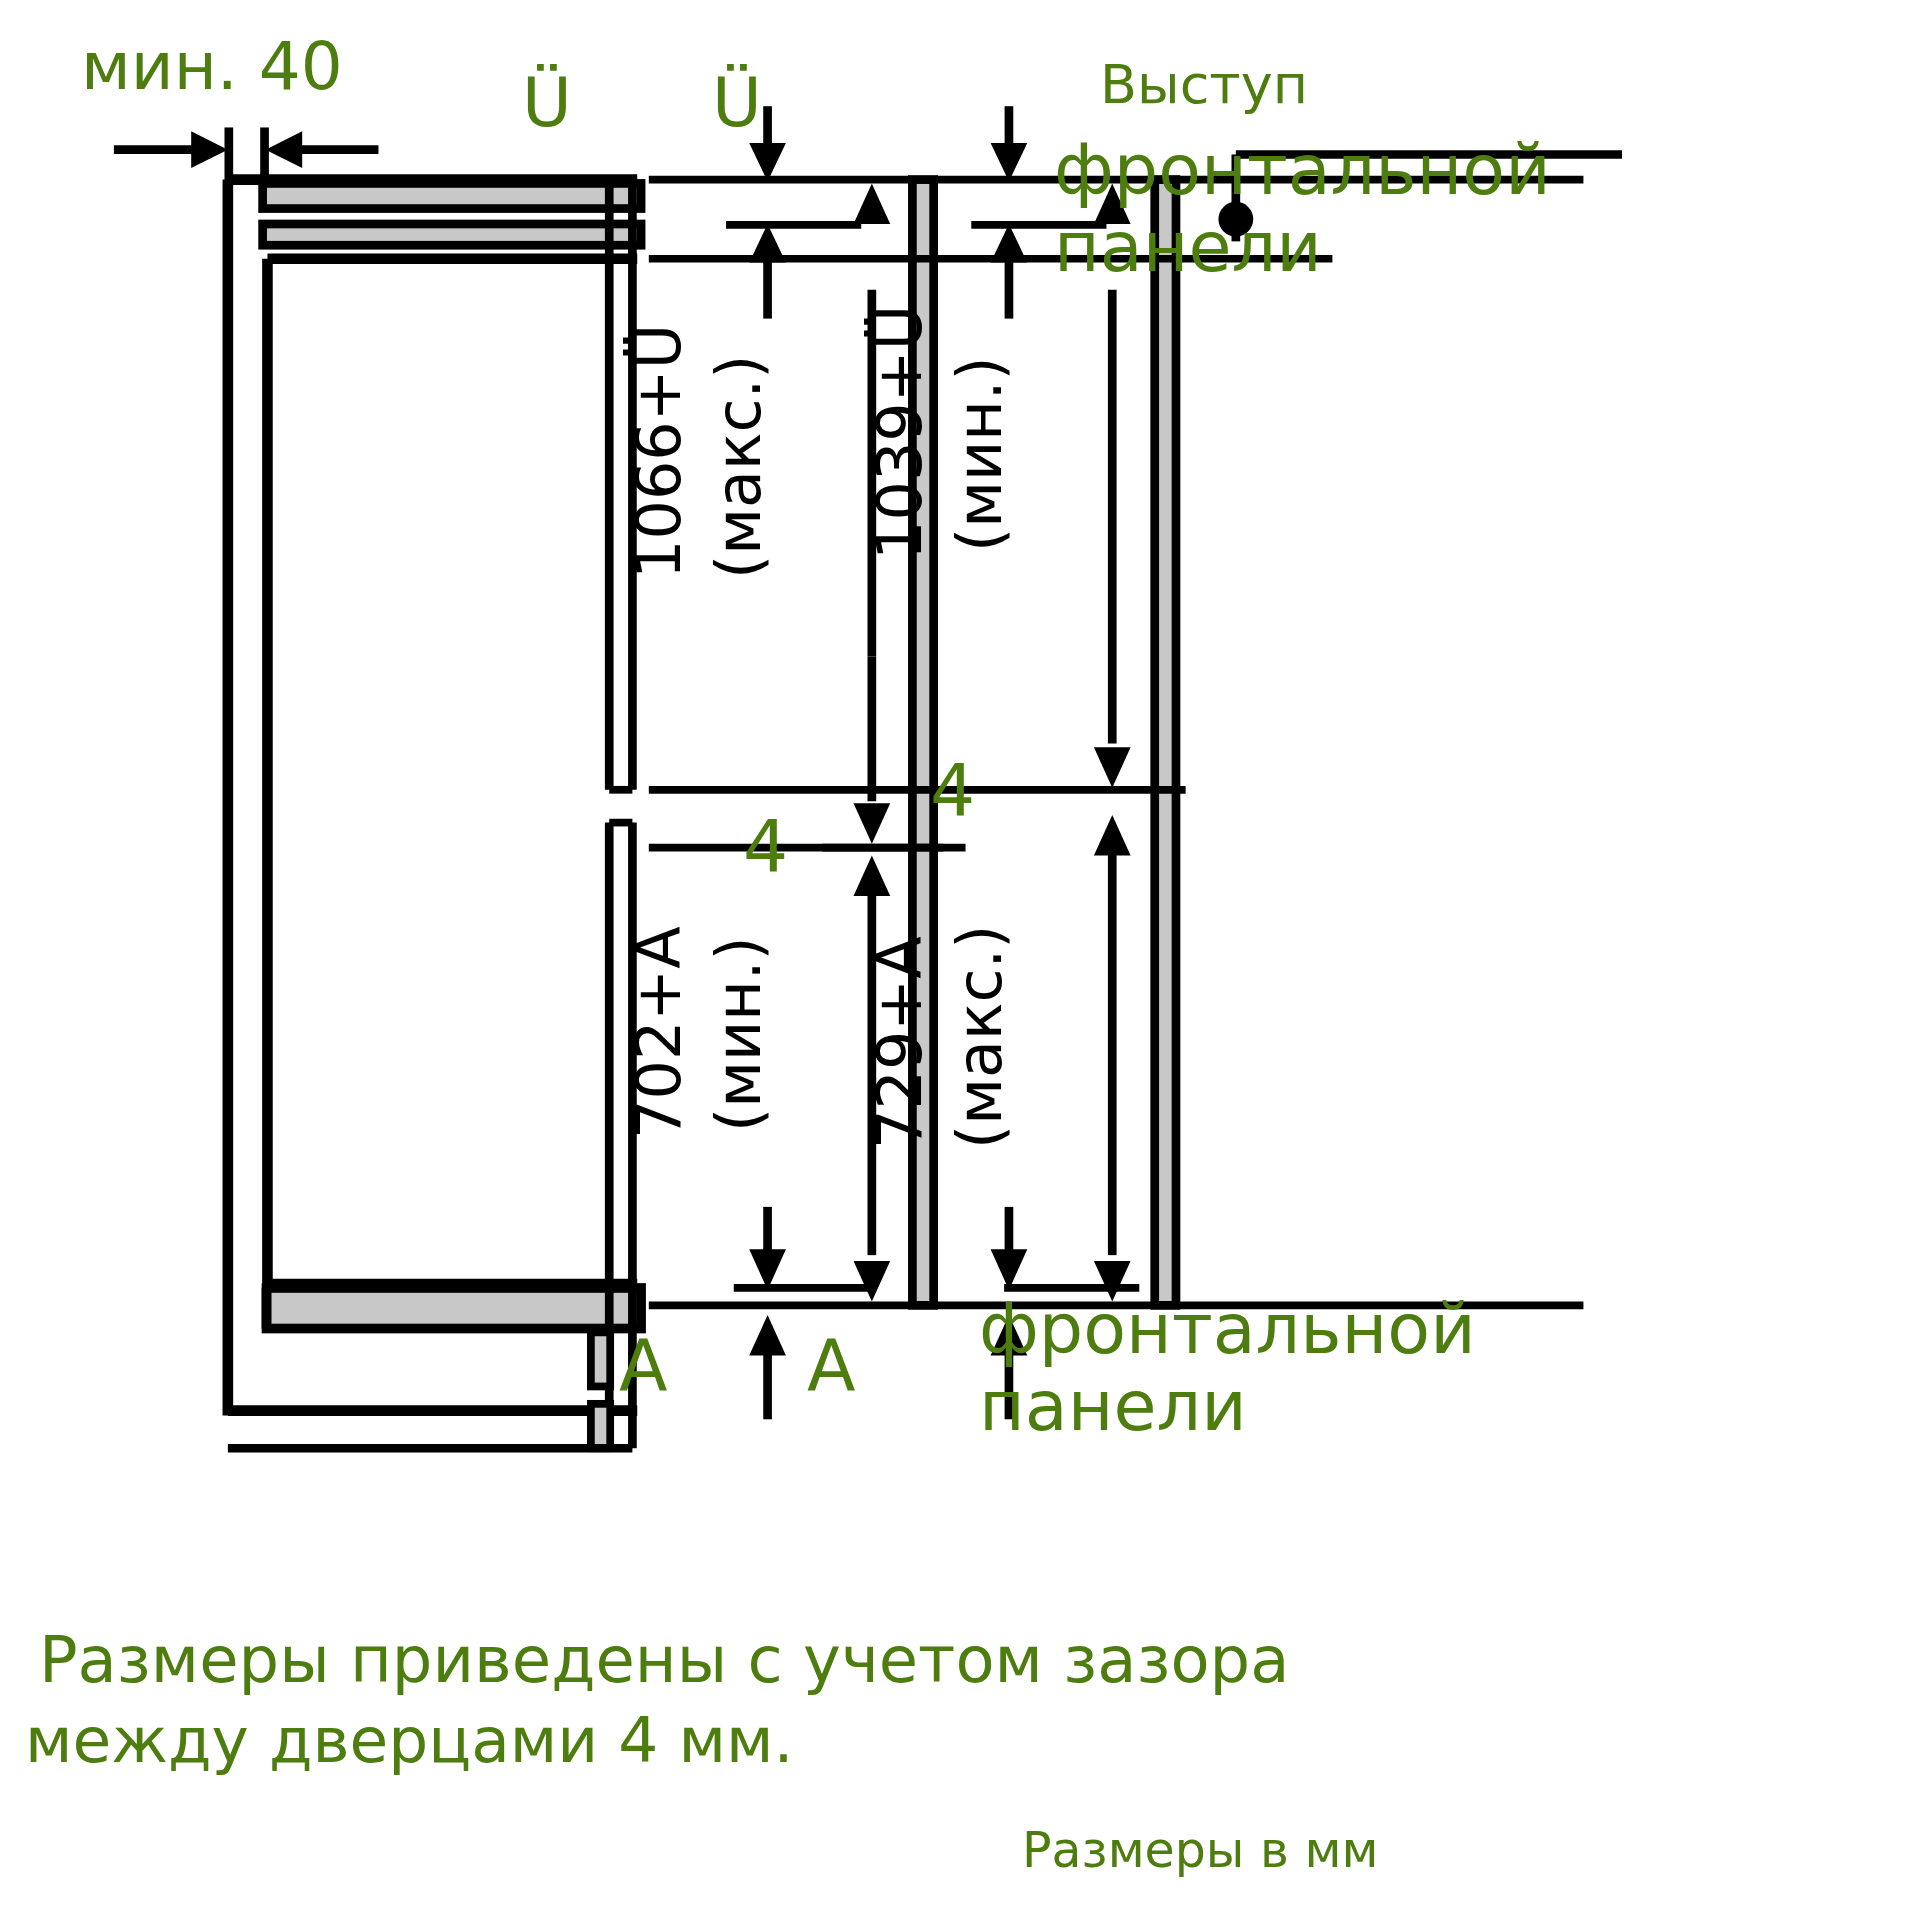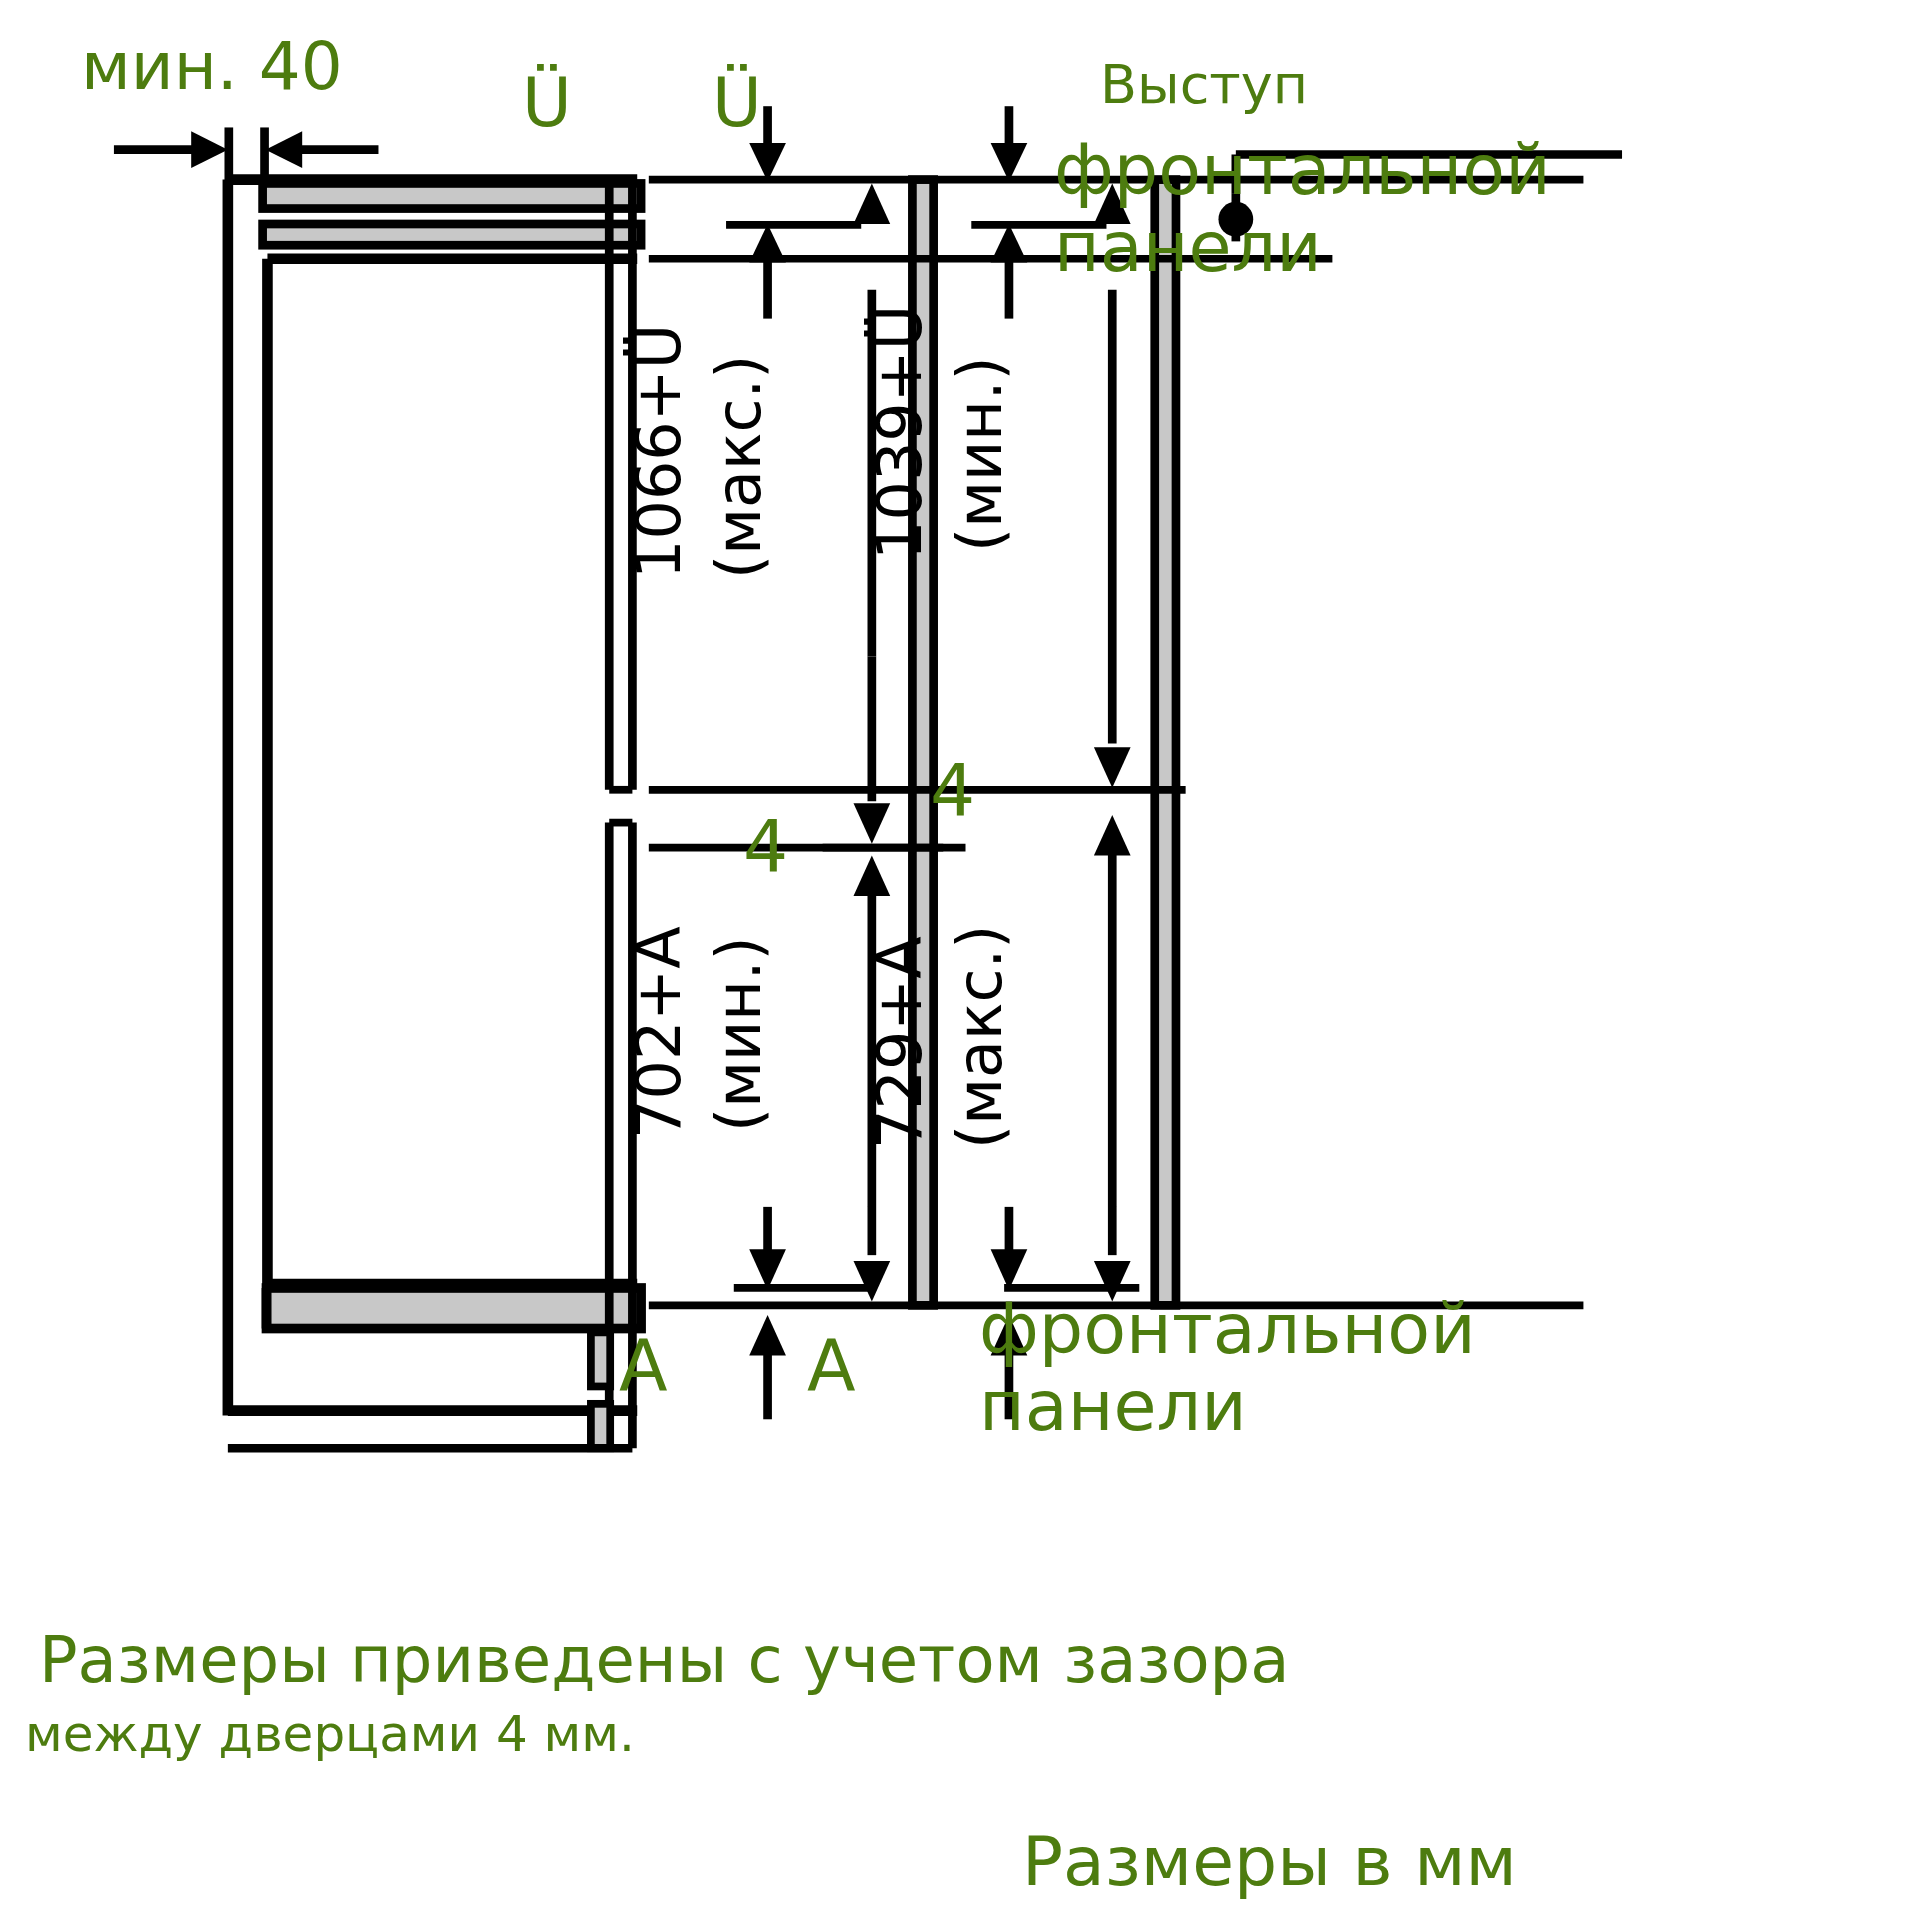--- a/index.html
+++ b/index.html
@@ -218,18 +218,18 @@
   <div class="txt" style="left:930px; top:753px; font-size:71px;">4</div>
   <div class="txt" style="left:743px; top:809px; font-size:71px;">4</div>
 
   <div class="txt" style="left:619px; top:1328px; font-size:71px;">A</div>
   <div class="txt" style="left:807px; top:1328px; font-size:71px;">A</div>
 
   <div class="txt" style="left:979px; top:1292px; font-size:70px;">фронтальной</div>
   <div class="txt" style="left:979px; top:1369px; font-size:70px;">панели</div>
 
   <div class="txt" style="left:39px; top:1626px; font-size:64px;">Размеры приведены с учетом зазора</div>
-  <div class="txt" style="left:25px; top:1707px; font-size:50px;">между дверцами 4 мм.</div>
-
-  <div class="txt" style="left:1022px; top:1825px; font-size:68px;">Размеры в мм</div>
+  <div class="txt" style="left:25px; top:1707px; font-size:63px;">между дверцами 4 мм.</div>
+
+  <div class="txt" style="left:1022px; top:1825px; font-size:49px;">Размеры в мм</div>
 
 </div>
 
 
 </body></html>

